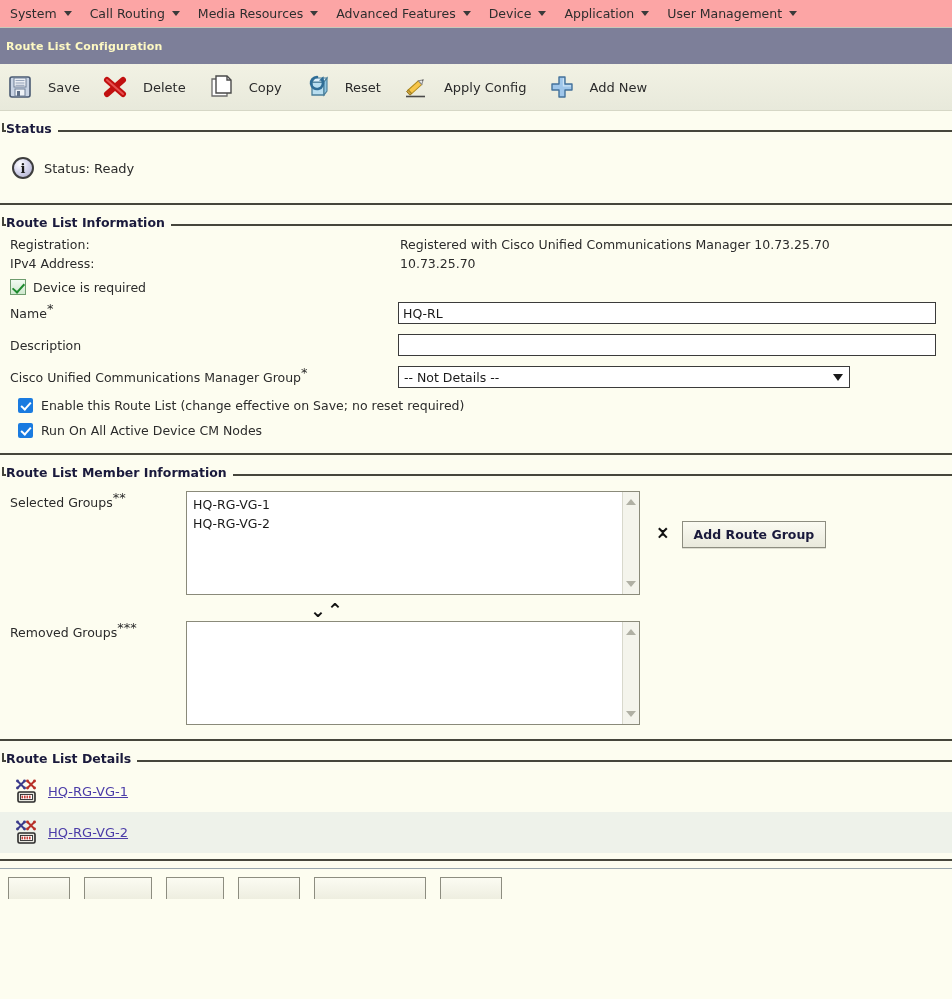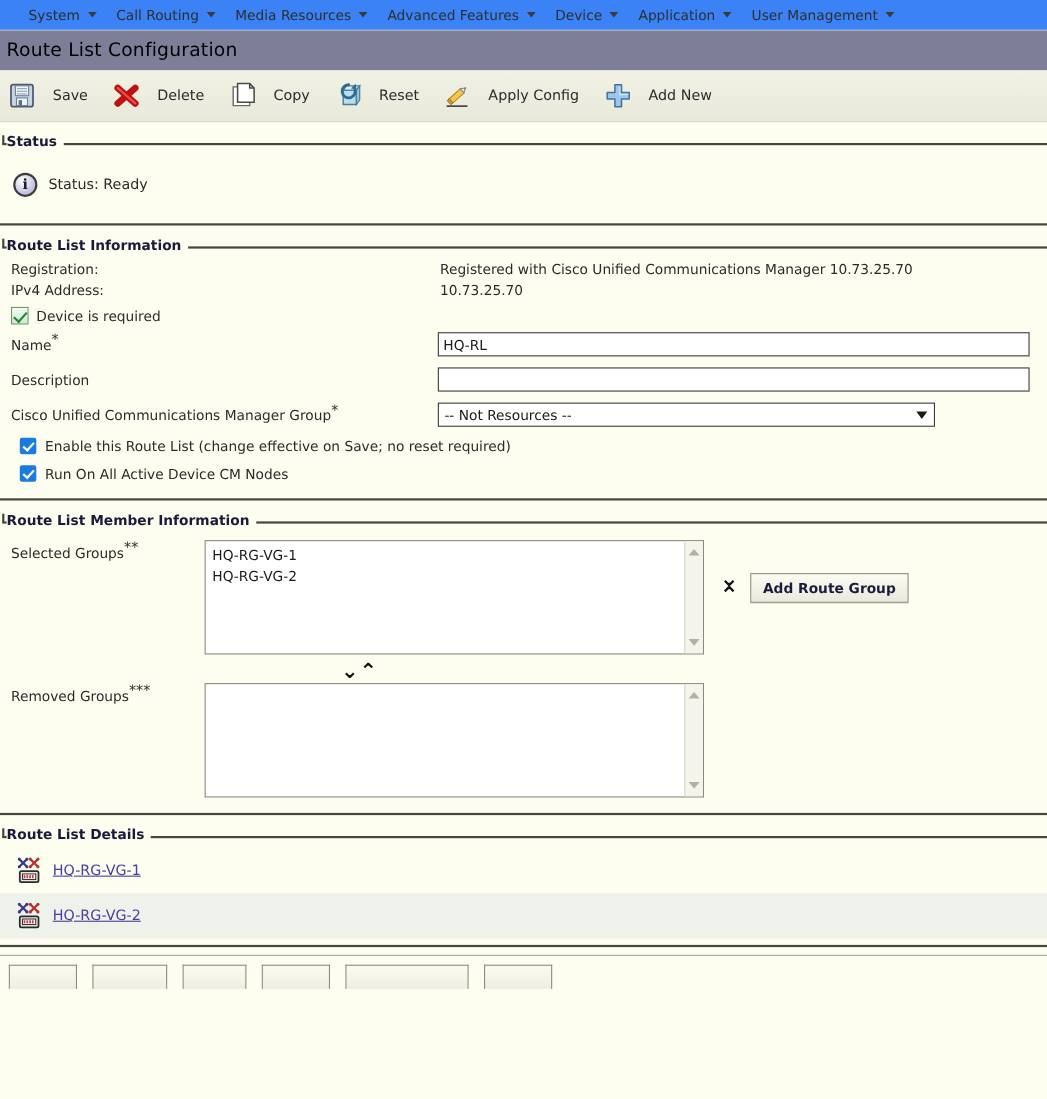--- a/index.html
+++ b/index.html
@@ -12,25 +12,25 @@
     height: 999px;
     overflow: hidden;
     font-family: "DejaVu Sans", "Liberation Sans", sans-serif;
     font-size: 12.5px;
     color: #2b2b2b;
   }
 
   
   .menubar {
     height: 28px;
-    background: #3b82f6;
+    background: #fca5a5;
     border-bottom: 1px solid #c6c9b9;
     display: flex;
     align-items: center;
-    padding-left: 22px;
+    padding-left: 6px;
     box-sizing: border-box;
   }
   .menu-item {
     display: flex;
     align-items: center;
     gap: 7px;
     padding: 0 14px 0 4px;
     font-size: 12.5px;
     color: #2e2e2e;
     cursor: default;
@@ -47,23 +47,23 @@
   
   .titlebar {
     height: 36px;
     background: #7d7f99;
     display: flex;
     align-items: center;
     padding-left: 6px;
     box-sizing: border-box;
   }
   .titlebar .t {
-    color: #000000;
-    font-weight: normal;
-    font-size: 17px;
+    color: #fef9c3;
+    font-weight: bold;
+    font-size: 11px;
     letter-spacing: .2px;
   }
 
   
   .toolbar {
     height: 47px;
     background: linear-gradient(#f2f2e4, #e8e9db);
     border-bottom: 1px solid #d6d7c6;
     display: flex;
     align-items: center;
@@ -525,21 +525,21 @@
   </div>
 
   <div class="frow">
     <span class="lab">Description</span>
     <input class="txtin" id="desc-input" type="text" value="" style="">
   </div>
 
   <div class="frow">
     <span class="lab"><span>Cisco Unified Communications Manager Group</span><span class="req">*</span></span>
     <div class="selbox">
-      <span>-- Not Resources --</span>
+      <span>-- Not Details --</span>
       <span class="sel-caret"></span>
     </div>
   </div>
 
   <div class="cbrow">
     <span class="chk-blue"></span>
     <span class="ctext">Enable this Route List (change effective on Save; no reset required)</span>
   </div>
 
   <div class="cbrow">

